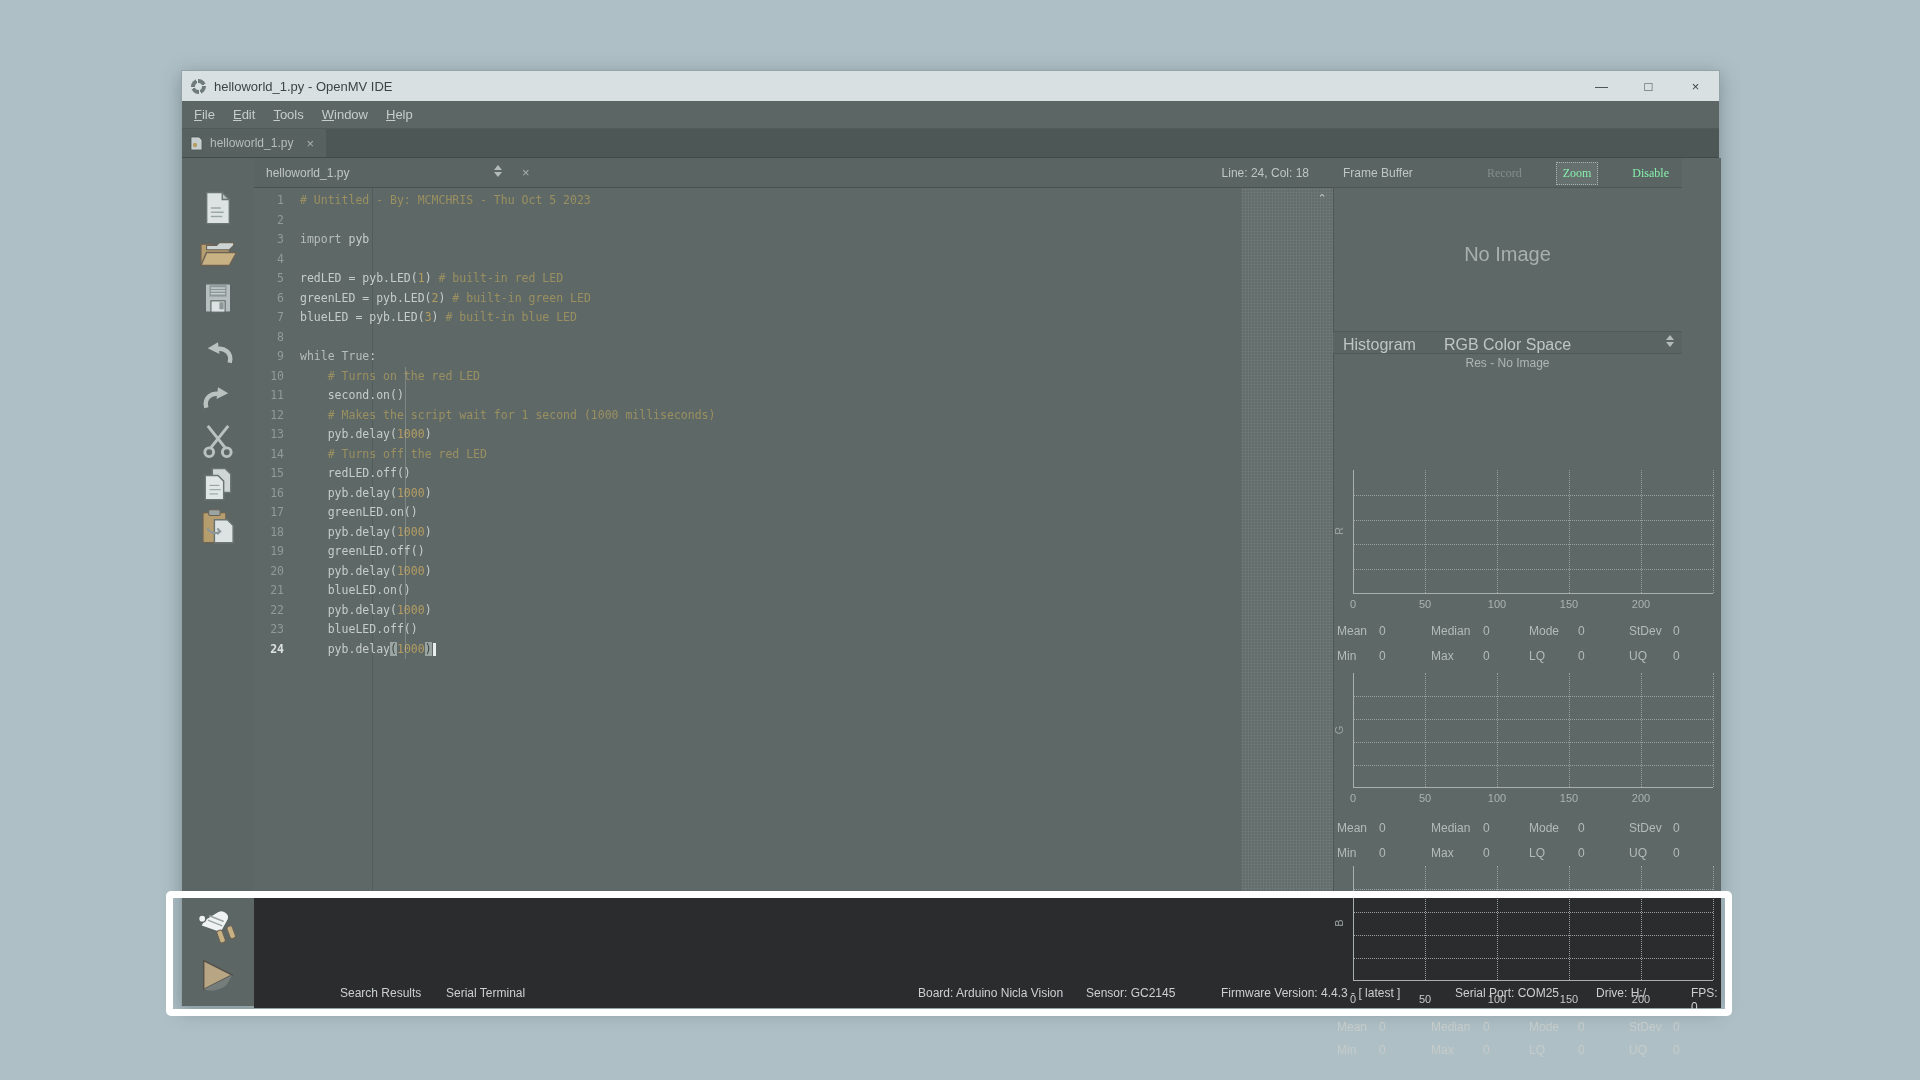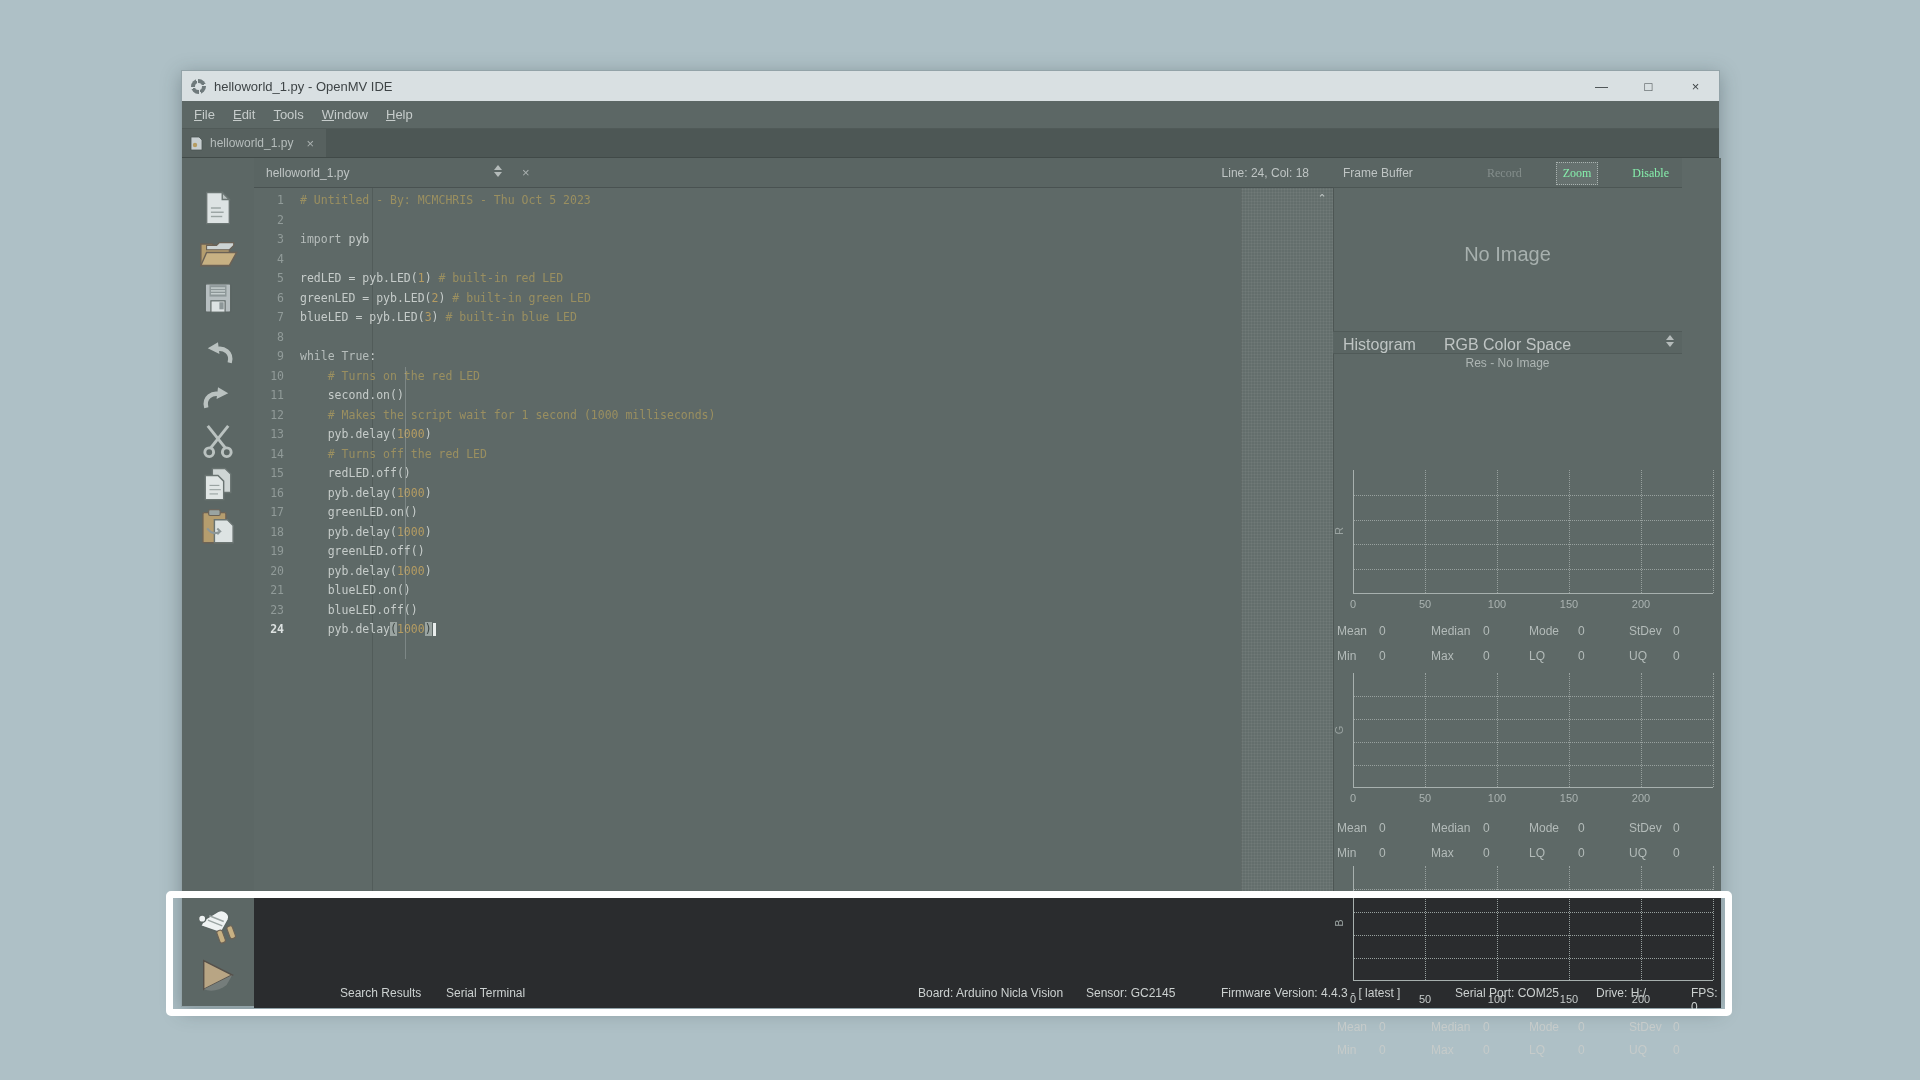--- a/index.html
+++ b/index.html
@@ -259,20 +259,21 @@
       <div class="code-line"><span class="gutter">12</span><span style="padding-left: 6px;"><span class="seg-n">    </span><span class="seg-c"># Makes the script wait for 1 second (1000 milliseconds)</span></span></div>
       <div class="code-line"><span class="gutter">13</span><span style="padding-left: 6px;"><span class="seg-n">    pyb.delay(</span><span class="seg-u">1000</span><span class="seg-n">)</span></span></div>
       <div class="code-line"><span class="gutter">14</span><span style="padding-left: 6px;"><span class="seg-n">    </span><span class="seg-c"># Turns off the red LED</span></span></div>
       <div class="code-line"><span class="gutter">15</span><span style="padding-left: 6px;"><span class="seg-n">    redLED.off()</span></span></div>
       <div class="code-line"><span class="gutter">16</span><span style="padding-left: 6px;"><span class="seg-n">    pyb.delay(</span><span class="seg-u">1000</span><span class="seg-n">)</span></span></div>
       <div class="code-line"><span class="gutter">17</span><span style="padding-left: 6px;"><span class="seg-n">    greenLED.on()</span></span></div>
       <div class="code-line"><span class="gutter">18</span><span style="padding-left: 6px;"><span class="seg-n">    pyb.delay(</span><span class="seg-u">1000</span><span class="seg-n">)</span></span></div>
       <div class="code-line"><span class="gutter">19</span><span style="padding-left: 6px;"><span class="seg-n">    greenLED.off()</span></span></div>
       <div class="code-line"><span class="gutter">20</span><span style="padding-left: 6px;"><span class="seg-n">    pyb.delay(</span><span class="seg-u">1000</span><span class="seg-n">)</span></span></div>
       <div class="code-line"><span class="gutter">21</span><span style="padding-left: 6px;"><span class="seg-n">    blueLED.on()</span></span></div>
+      <div class="code-line"><span class="gutter">22</span><span style="padding-left: 6px;"><span class="seg-n">    pyb.delay(</span><span class="seg-u">1000</span><span class="seg-n">)</span></span></div>
       <div class="code-line"><span class="gutter">23</span><span style="padding-left: 6px;"><span class="seg-n">    blueLED.off()</span></span></div>
       <div class="code-line"><span class="gutter cur">24</span><span style="padding-left: 6px;"><span class="seg-n">    pyb.delay</span><span class="seg-b">(</span><span class="seg-u">1000</span><span class="seg-b">)</span><span class="caret"></span></span></div>
       <div class="indent-guide" style="top: 178.5px; height: 292.5px;"></div>
     </div>
 
   <div class="scroll-strip">
     <div class="scroll-up">⌃</div>
   </div>
 
   <div class="rp-bg"></div>

